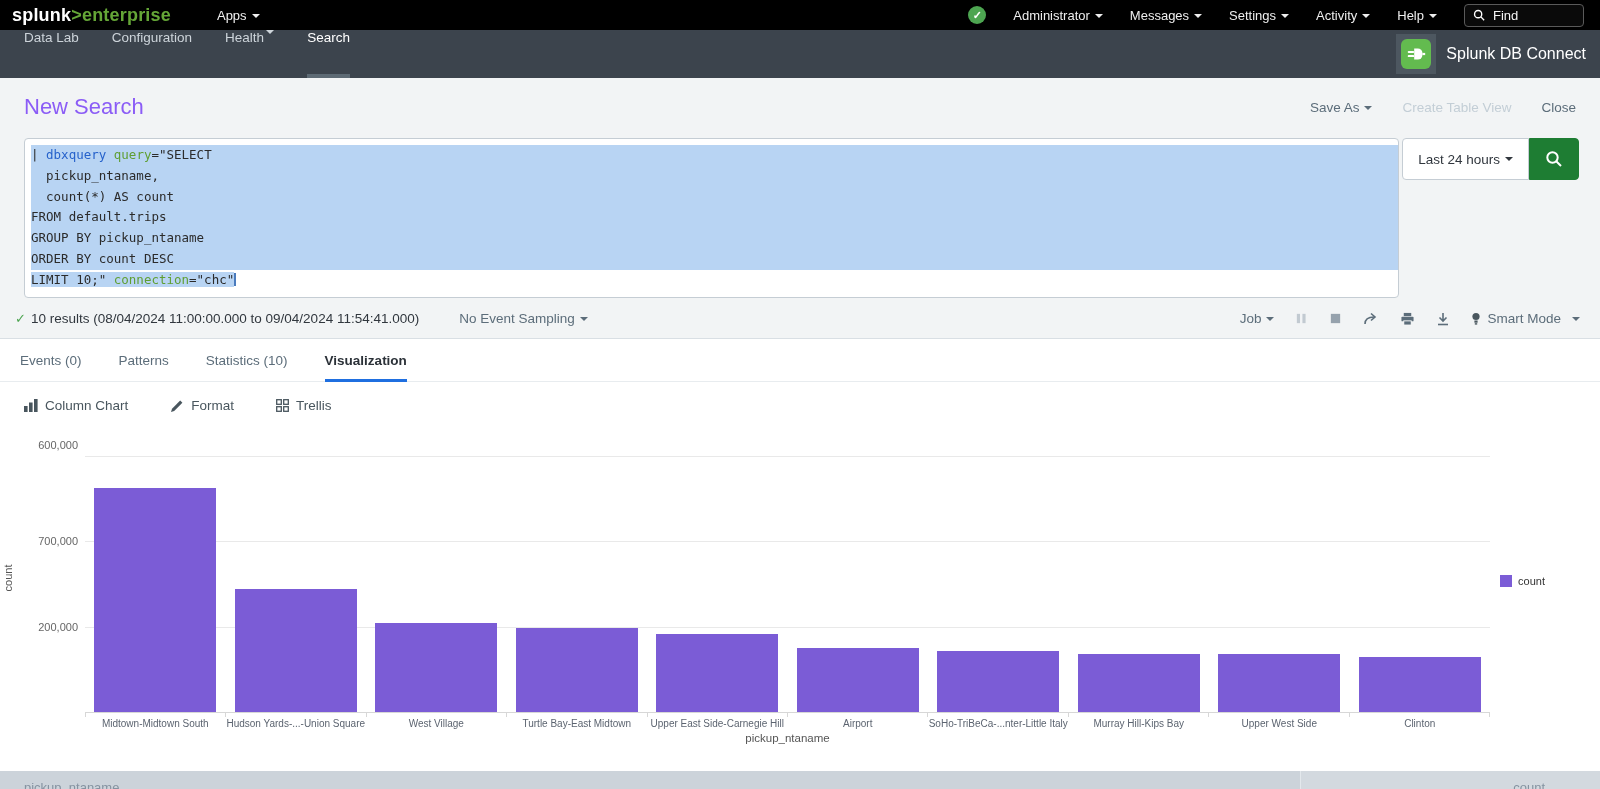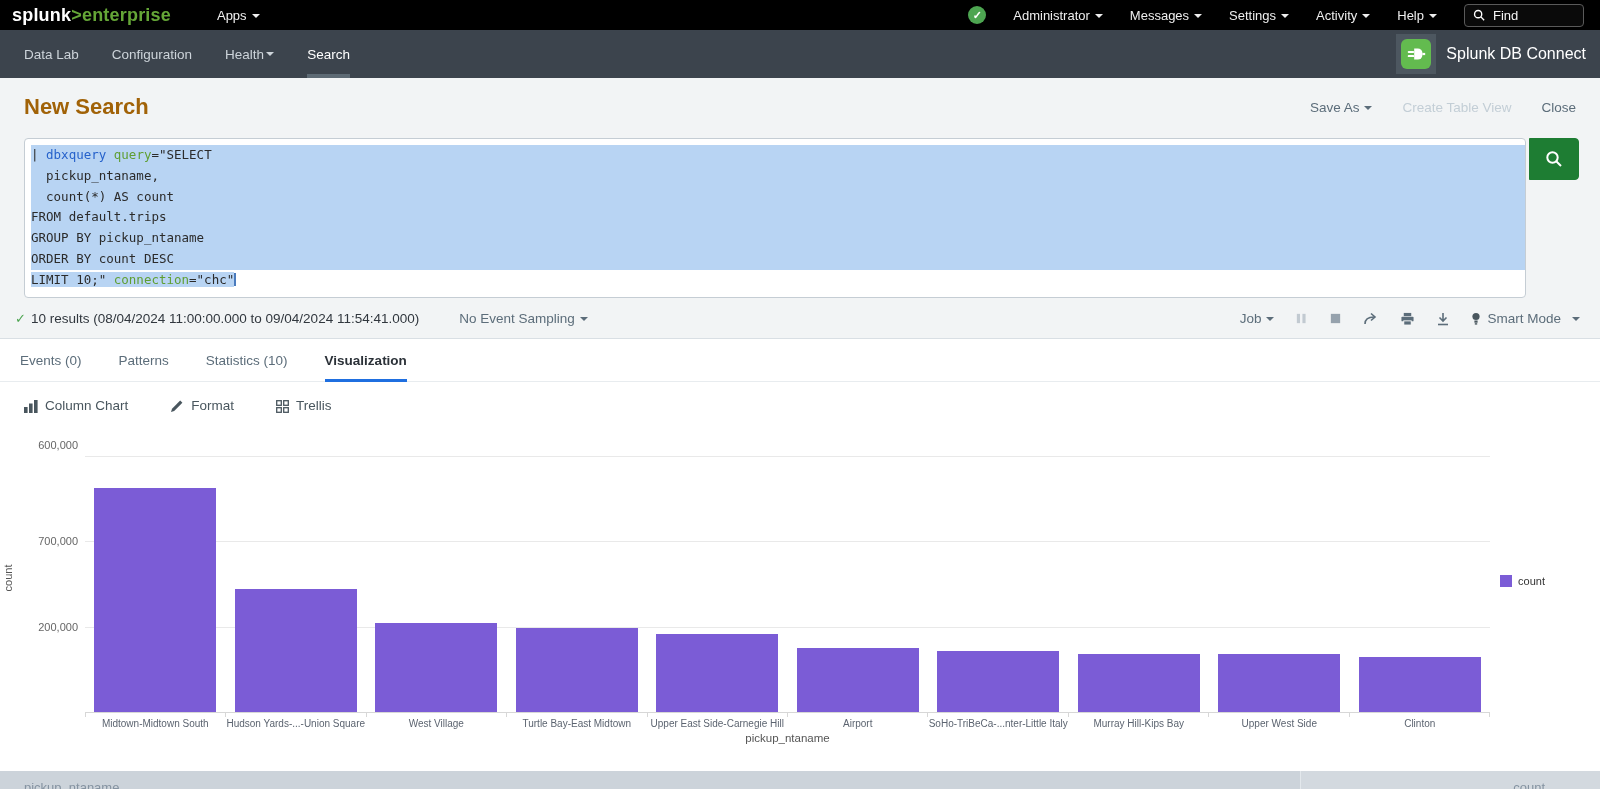--- a/index.html
+++ b/index.html
@@ -23,34 +23,34 @@
                   display:flex; align-items:center; justify-content:center; font-size:11px; font-weight:700; }
   .find { display:flex; align-items:center; gap:6px; background:#0a0a0a; border:1px solid #5a5a5a;
           border-radius:4px; height:23px; width:120px; padding:0 8px; }
   .find input { background:transparent; border:none; outline:none; color:#f9a8d4; width:80px; font-size:13px;
                 font-family:"Liberation Sans", sans-serif; }
   .find input::placeholder { color:#f5f5f5; opacity:1; }
 
   
   .appbar { height:48px; background:#3c444d; display:flex; align-items:center; }
   .nav-item { color:#cdd4da; font-size:13.5px; margin-left:33px; height:48px; display:flex;
-              align-items:center; position:relative; cursor:default; }
+              align-items:flex-start; position:relative; cursor:default; }
   .nav-item:first-child { margin-left:24px; }
   .nav-item.active { color:#fff; }
   .nav-item.active::after { content:""; position:absolute; bottom:0; left:0; right:0; height:4px; background:#5d6a74; }
   .appbar-right { margin-left:auto; margin-right:14px; display:flex; align-items:center; gap:10px;
                   color:#fff; font-size:16px; }
   .app-icon-tile { width:40px; height:40px; background:#4d5760; display:flex; align-items:center; justify-content:center; }
   .app-icon-green { width:30px; height:30px; border-radius:6px; background:#63bb4f; display:flex;
                     align-items:center; justify-content:center; }
 
   
   .header-section { background:#f2f4f5; border-bottom:1px solid #d9dfe4; }
   .title-row { display:flex; align-items:center; padding:16px 24px 12px 24px; }
-  .page-title { font-size:22px; font-weight:700; color:#a16207; margin:0; }
+  .page-title { font-size:22px; font-weight:400; color:#8b5cf6; margin:0; }
   .title-actions { margin-left:auto; display:flex; align-items:center; gap:30px; font-size:13.5px; color:#5c6d7a; }
   .title-actions .disabled { color:#c3ced6; }
 
   .search-row { display:flex; align-items:flex-start; padding:6px 21px 0 24px; }
   .query-box { flex:1; background:#fff; border:1px solid #c5cdd4; border-radius:4px;
                font-family:"DejaVu Sans Mono", monospace; font-size:12.5px; line-height:20.8px;
                color:#2b2b2b; padding:6px 0 6px 6px; height:160px; margin-right:3px; overflow:hidden; }
   .qline { white-space:pre; }
   .qline.fullsel { background:#b8d4f3; }
   .qline .sel { background:#b8d4f3; }
@@ -72,21 +72,21 @@
   
   .tabs-row { display:flex; align-items:center; padding:0 20px; height:43px; gap:37px;
               border-bottom:1px solid #e8ecef; background:#fff; font-size:13.5px; color:#5c6d7a; }
   .tab { height:43px; display:flex; align-items:center; position:relative; }
   .tab.active { color:#2b3138; font-weight:700; }
   .tab.active::after { content:""; position:absolute; bottom:0; left:0; right:0; height:3px; background:#1f6fe0; }
 
   
   .controls-row { display:flex; align-items:center; gap:42px; padding:16px 0 12px 24px;
                   font-size:13.5px; color:#49565e; }
-  .control { display:flex; align-items:flex-end; gap:7px; }
+  .control { display:flex; align-items:center; gap:7px; }
 
   
   .chart { position:relative; height:317px; }
   .gridline { position:absolute; left:85px; right:110px; height:1px; background:#e9e9e9; }
   .ytick { position:absolute; left:0; width:78px; text-align:right; font-size:11px; color:#666; }
   .y-axis-label { position:absolute; left:-12px; top:147px; width:40px; text-align:center;
                   transform:rotate(-90deg); font-size:11px; color:#555; }
   .bars { position:absolute; left:85px; right:110px; top:31px; height:256px; display:flex; align-items:flex-end; }
   .slot { flex:1; display:flex; justify-content:center; }
   .bar { width:87%; background:#7b5cd6; }
@@ -176,20 +176,24 @@
   <div class="search-row">
     <div class="query-box" id="query-box">
         <div class="qline fullsel"><span>| </span><span class="tk-c">dbxquery</span><span> </span><span class="tk-k">query</span><span>="SELECT</span></div>
         <div class="qline fullsel"><span>  pickup_ntaname,</span></div>
         <div class="qline fullsel"><span>  count(*) AS count</span></div>
         <div class="qline fullsel"><span>FROM default.trips</span></div>
         <div class="qline fullsel"><span>GROUP BY pickup_ntaname</span></div>
         <div class="qline fullsel"><span>ORDER BY count DESC</span></div>
         <div class="qline"><span class="sel"><span>LIMIT 10;" </span><span class="tk-k">connection</span><span>="chc"</span></span><span class="qcursor"></span></div>
       </div>
+    <div class="time-btn">
+        <span>Last 24 hours</span>
+        <span class="crt"></span>
+      </div>
     <div class="search-btn">
       <svg width="20" height="20" viewBox="0 0 20 20">
           <circle cx="8.5" cy="8.5" r="5.2" fill="none" stroke="#fff" stroke-width="2"></circle>
           <line x1="12.5" y1="12.5" x2="17" y2="17" stroke="#fff" stroke-width="2"></line>
         </svg>
     </div>
   </div>
 
   <div class="results-row">
     <span class="res-check">✓</span>

